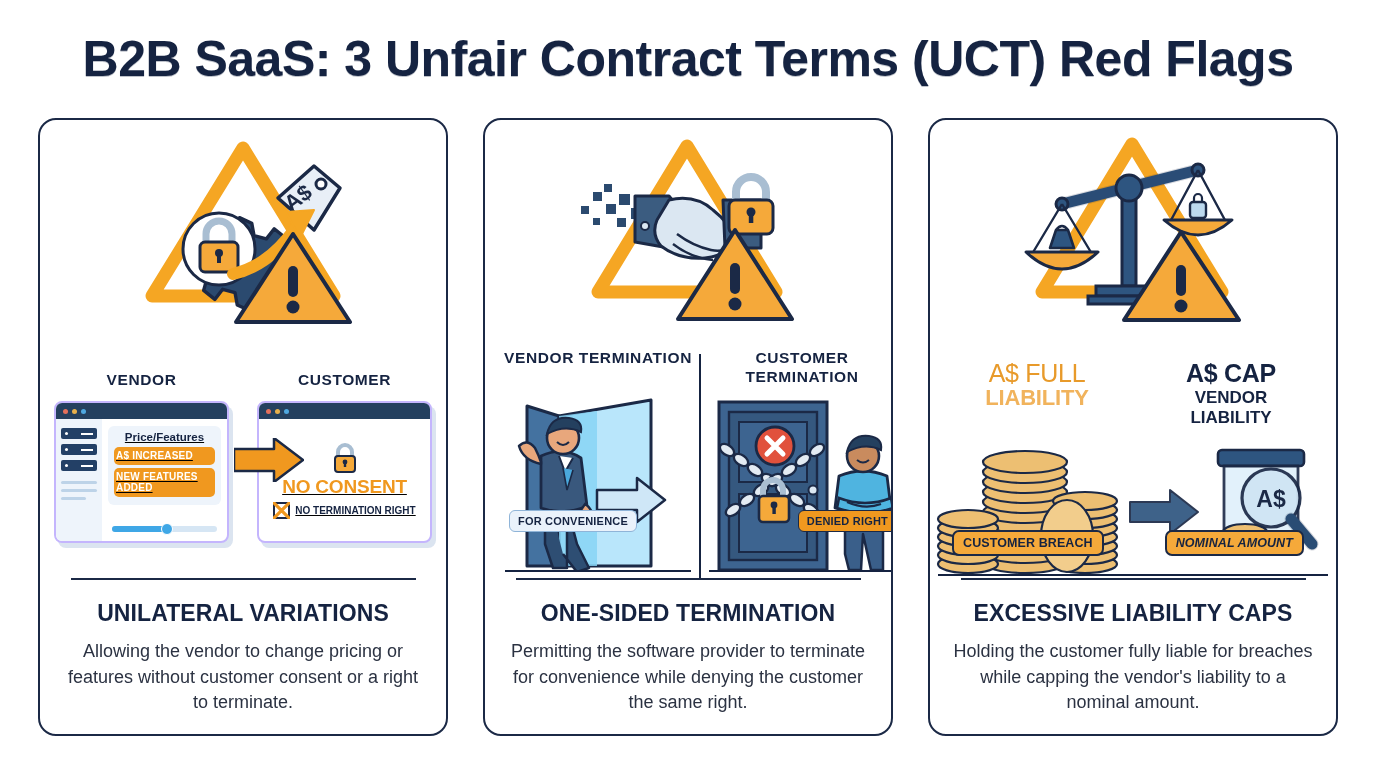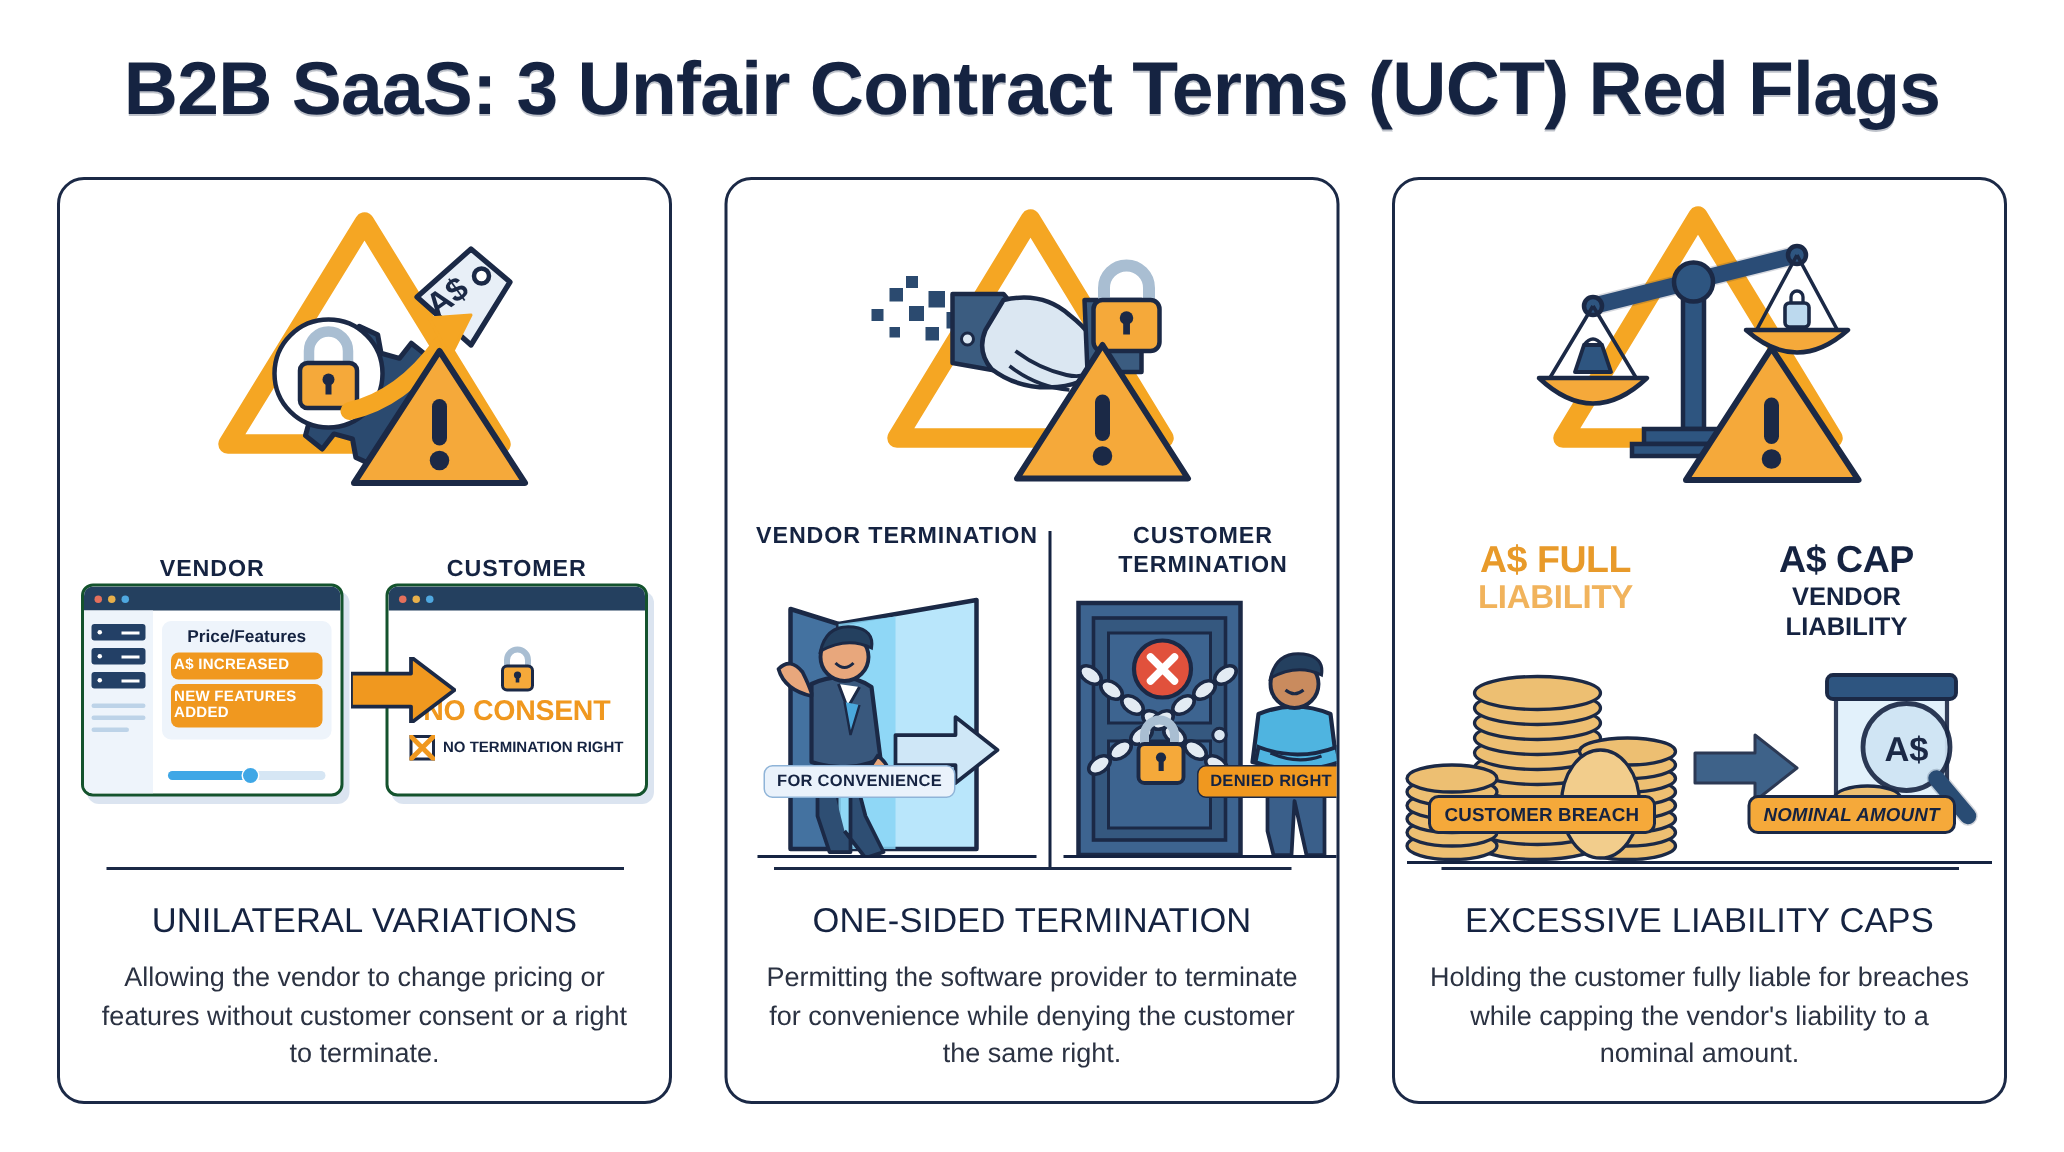--- a/index.html
+++ b/index.html
@@ -35,21 +35,21 @@
     display: flex; flex-direction: column;
     overflow: hidden;
   }
   .illus { position: relative; height: 458px; width: 100%; }
   .divider {
     width: 345px; height: 2px; background: #1b2946;
     margin: 0 auto 0 auto;
   }
   .caption { padding: 20px 22px 0 22px; text-align: center; }
   .cap-title {
-    font-size: 23px; font-weight: 400; color: #152341;
+    font-size: 23px; font-weight: 700; color: #152341;
     letter-spacing: 0.1px; margin-bottom: 12px;
   }
   .cap-body {
     font-size: 18px; color: #2b3242; line-height: 1.42;
   }
 
   
   .hero { position: absolute; left: 0; top: 6px; width: 100%; height: 215px; }
   .hero svg { display: block; margin: 0 auto; }
 
@@ -59,23 +59,25 @@
     text-align: center; letter-spacing: 0.6px; line-height: 1.25;
   }
 
   
   .c1-cols {
     position: absolute; top: 250px; left: 0; width: 100%;
     display: flex; justify-content: space-around;
   }
   .c1-col { width: 175px; }
   .win {
-    border: 2px solid #14532d; border-radius: 8px;
+    margin-top: 12px;
+    border: 2px solid #c4b5fd; border-radius: 8px;
     background: #ffffff; overflow: hidden;
     box-shadow: 4px 5px 0 rgba(200,214,232,0.65);
+    text-decoration: underline;
   }
   .win-bar {
     height: 16px; background: #24405f;
     display: flex; align-items: center; gap: 4px; padding-left: 7px;
   }
   .dot { width: 5px; height: 5px; border-radius: 50%; }
   .dot.r { background: #e4705c; }
   .dot.y { background: #e8b04b; }
   .dot.b { background: #4fa8e0; }
   .win-body { display: flex; height: 122px; }
@@ -138,21 +140,21 @@
     position: absolute; background: #f0981f; border: 1.5px solid #1b2946;
     border-radius: 6px; font-size: 11px; font-weight: 700; color: #152341;
     padding: 4px 8px; white-space: nowrap; letter-spacing: 0.2px;
   }
   .c2-floor { position: absolute; bottom: 0; left: 8px; right: 8px; height: 2px; background: #152341; }
 
   
   .c3-wrap { position: absolute; top: 240px; left: 0; width: 100%; height: 218px; }
   .c3-lab-l { position: absolute; left: 18px; top: 0; width: 178px; text-align: center; }
   .c3-lab-r { position: absolute; right: 10px; top: 0; width: 190px; text-align: center; }
-  .t-full { font-size: 25px; font-weight: 700; color: #e89a2a; line-height: 1.05; letter-spacing: -0.3px; }
+  .t-full { font-size: 25px; font-weight: 400; color: #e89a2a; line-height: 1.05; letter-spacing: -0.3px; }
   .t-liab { font-size: 22px; font-weight: 700; color: #f1b35c; line-height: 1.1; letter-spacing: -0.2px; }
   .t-cap { font-size: 25px; font-weight: 700; color: #152341; line-height: 1.1; letter-spacing: -0.3px; }
   .t-vl { font-size: 17px; font-weight: 700; color: #152341; line-height: 1.2; }
   .c3-badge {
     position: absolute; background: #f5a93a; border: 2px solid #1b2946;
     border-radius: 7px; font-size: 12.5px; font-weight: 700; color: #152341;
     padding: 4px 9px; white-space: nowrap; letter-spacing: 0.1px;
   }
   .c3-floor { position: absolute; bottom: 2px; left: 8px; right: 8px; height: 2px; background: #152341; }
 </style>

